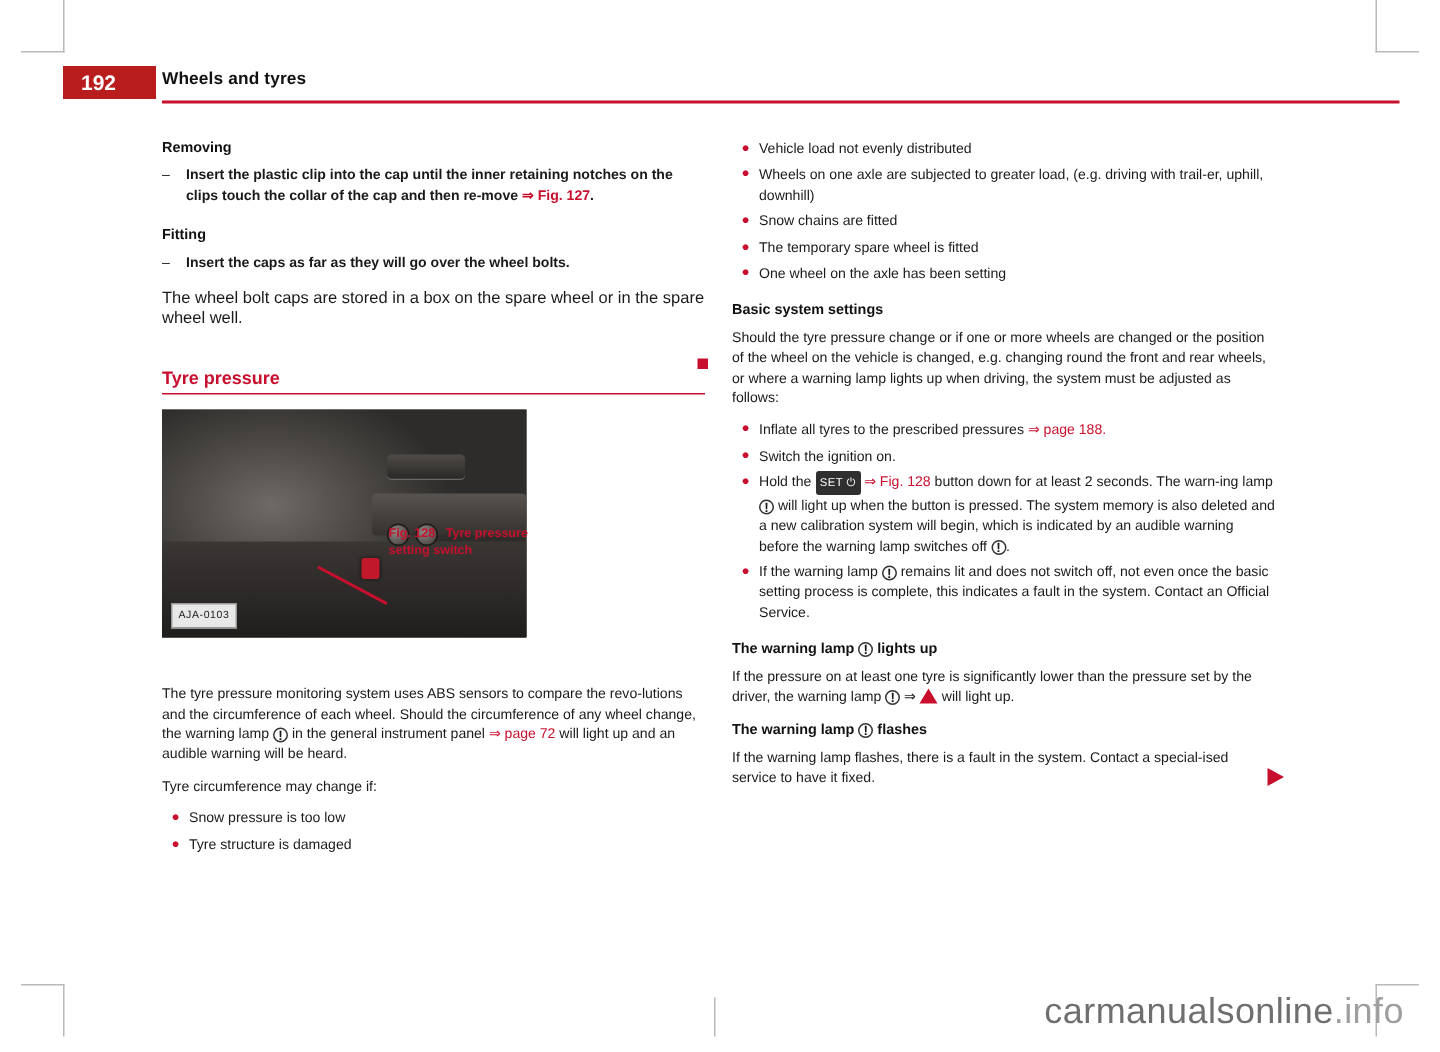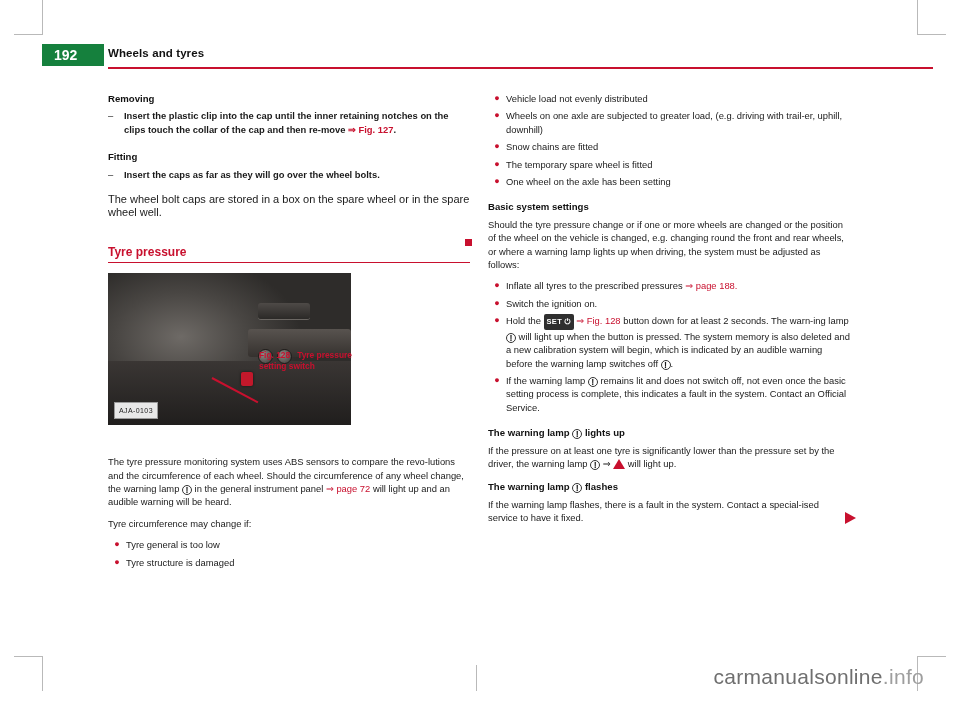--- a/index.html
+++ b/index.html
@@ -30,21 +30,21 @@
   .crop.tl { left: 14px; top: 0px; width: 28px; height: 34px; border-right-width: 1px; border-bottom-width: 1px; }
   .crop.tr { right: 14px; top: 0px; width: 28px; height: 34px; border-left-width: 1px; border-bottom-width: 1px; }
   .crop.bl { left: 14px; bottom: 10px; width: 28px; height: 34px; border-right-width: 1px; border-top-width: 1px; }
   .crop.br { right: 14px; bottom: 10px; width: 28px; height: 34px; border-left-width: 1px; border-top-width: 1px; }
   .page-number-box {
     position: absolute;
     left: 42px;
     top: 44px;
     width: 62px;
     height: 22px;
-    background: #15803d;
+    background: #b91c1c;
     color: #ffffff;
     font-size: 14px;
     font-weight: bold;
     line-height: 22px;
     text-align: left;
     padding-left: 12px;
     box-sizing: border-box;
   }
   .header-title {
     position: absolute;
@@ -282,21 +282,21 @@
     text-align: center;
     vertical-align: -1px;
     box-sizing: border-box;
     font-weight: bold;
   }
   .setkey {
     display: inline-block;
     background: #2f2f2f;
     color: #fff;
     font-size: 7.5px;
-    font-weight: bold;
+    font-weight: normal;
     padding: 1px 3px;
     border-radius: 2px;
     vertical-align: 0px;
     letter-spacing: 0.3px;
   }
   .warn-tri {
     display: inline-block;
     width: 0;
     height: 0;
     border-left: 6px solid transparent;
@@ -322,23 +322,23 @@
     width: 0;
     height: 0;
     border-top: 6px solid transparent;
     border-bottom: 6px solid transparent;
     border-left: 11px solid #c8102e;
   }
 
   
   .watermark {
     position: absolute;
-    right: 36px;
+    right: 24px;
     bottom: 12px;
-    font-size: 21px;
+    font-size: 24px;
     color: #9e9e9e;
     letter-spacing: 0.3px;
     font-family: "Liberation Sans", sans-serif;
   }
   .watermark .wm-strong { color: #6f6f6f; }
   .footer-tick {
     position: absolute;
     left: 476px;
     bottom: 10px;
     width: 1px;
@@ -393,21 +393,21 @@
         <div class="callout-line"></div>
         <div class="fig-code">AJA-0103</div>
       </div>
 
       <p class="body" style="margin-top:30px;"><span>The tyre pressure monitoring system uses ABS sensors to compare the revo-lutions and the circumference of each wheel. Should the circumference of any wheel change, the warning lamp </span><span class="lamp">!</span><span> in the general instrument panel </span><span class="ref">⇒ page 72</span><span> will light up and an audible warning will be heard.</span></p>
 
       <p class="body">Tyre circumference may change if:</p>
 
       <div class="bullet">
         <span class="bdot">●</span>
-        <span class="btext">Tyre general is too low</span>
+        <span class="btext">Snow pressure is too low</span>
       </div>
       <div class="bullet">
         <span class="bdot">●</span>
         <span class="btext">Tyre structure is damaged</span>
       </div>
     </div>
   </div>
 
   <div class="fig-caption">
     <span class="cap-label">Fig. 128</span>

